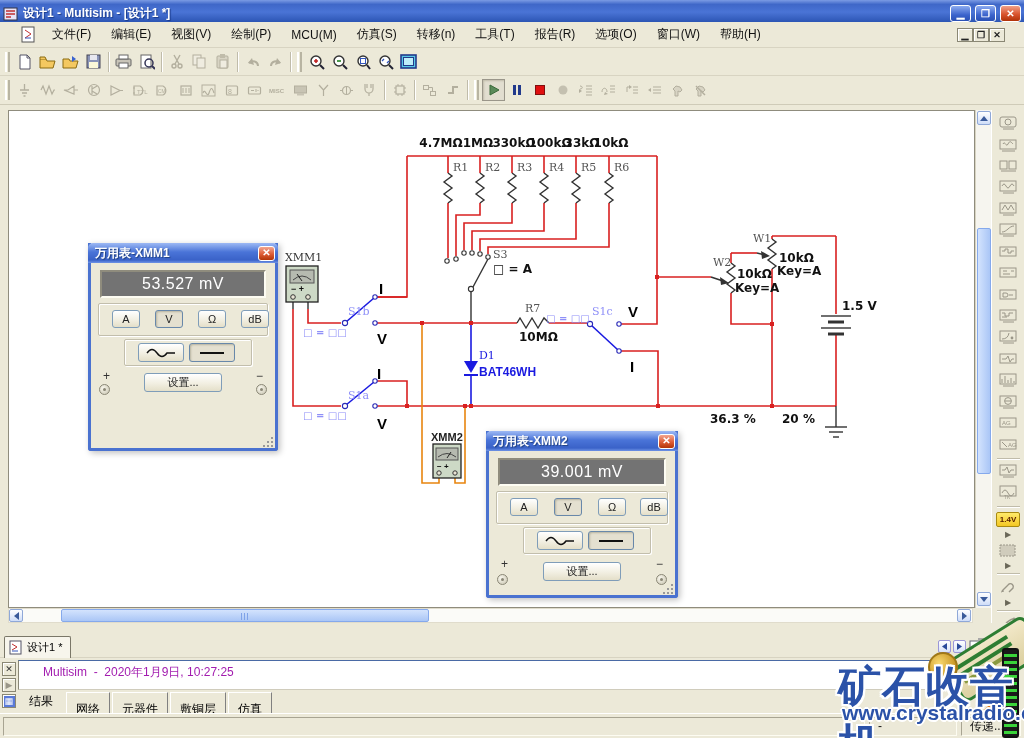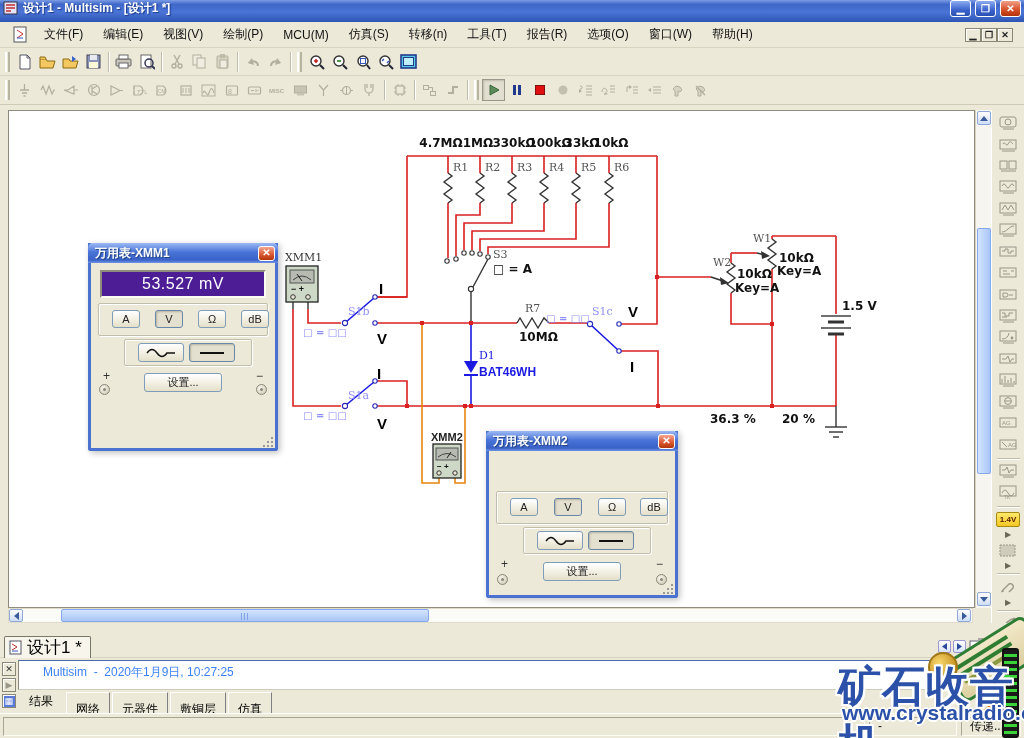--- a/index.html
+++ b/index.html
@@ -1,26 +1,26 @@
 <!DOCTYPE html>
 <html><head>
 <meta charset="utf-8">
 <style>
   *{box-sizing:border-box;margin:0;padding:0}
   body{font-family:"Liberation Sans",sans-serif;background:#555}
   .win{position:relative;width:1024px;height:738px;background:#ece9d8;overflow:hidden}
   .abs{position:absolute}
   
-  .titlebar{left:0;top:0;width:1024px;height:22px;background:linear-gradient(180deg,#7b9be4 0%,#3f67c8 20%,#4a74d6 55%,#2c55b4 100%);display:flex;align-items:flex-start;padding:0 3px;gap:4px}
+  .titlebar{left:0;top:0;width:1024px;height:22px;background:linear-gradient(180deg,#7b9be4 0%,#3f67c8 20%,#4a74d6 55%,#2c55b4 100%);display:flex;align-items:flex-end;padding:0 3px;gap:4px}
   .title-text{color:#fff;font-size:12px;font-weight:bold;text-shadow:1px 1px 1px #1a3a8a;flex:1;white-space:nowrap;overflow:hidden}
   .cap-btn{width:21px;height:17px;border-radius:3px;border:1px solid #fff;display:flex;align-items:center;justify-content:center;color:#fff;font-size:10px;font-weight:bold;line-height:1}
   .cap-blue{background:linear-gradient(180deg,#8cabf0,#3b63cc 60%,#2a50b4)}
   .cap-red{background:linear-gradient(180deg,#f0a088,#d9542e 55%,#b03208)}
   
-  .menubar{left:0;top:22px;width:1024px;height:26px;background:#ece9d8;border-bottom:1px solid #d8d4c2;display:flex;align-items:center;padding:0 8px}
+  .menubar{left:0;top:22px;width:1024px;height:26px;background:#ece9d8;border-bottom:1px solid #d8d4c2;display:flex;align-items:center;padding:0 16px}
   .menu-item{font-size:12px;padding:3px 10px;color:#111;white-space:nowrap}
   .mdi-btn{width:16px;height:14px;border:1px solid #8a8774;background:#ece9d8;font-size:9px;font-weight:bold;display:flex;align-items:center;justify-content:center;color:#222;box-shadow:1px 1px 0 #fff inset}
   
   .toolbar{display:flex;align-items:center}
   .tb1{left:0;top:48px;width:1024px;height:28px;background:#ece9d8;border-bottom:1px solid #d8d4c2;padding:2px 2px}
   .tb2{left:0;top:76px;width:1024px;height:29px;background:#ece9d8;border-bottom:1px solid #cfcbb8;padding:2px 2px}
   .grip{width:5px;height:20px;margin:0 3px;border-left:2px solid #fff;border-right:2px solid #b8b4a2}
   .tbtn{width:23px;height:22px;display:flex;align-items:center;justify-content:center;border:1px solid transparent}
   .tbtn.pressed{border:1px solid #9a968a;background:#e2ded0;box-shadow:1px 1px 2px #c0bcaa inset}
   .sep{width:1px;height:20px;background:#c0bcaa;box-shadow:1px 0 0 #fff;margin:0 3px}
@@ -38,41 +38,41 @@
   .instrbar{left:991px;top:110px;width:33px;height:524px;background:#ece9d8;border-left:1px solid #fff;padding-top:3px;display:flex;flex-direction:column;align-items:center}
   .ibtn{width:27px;height:23px;display:flex;align-items:center;justify-content:center;border:1px solid transparent}
   .isep{width:23px;height:1px;background:#c0bcaa;box-shadow:0 1px 0 #fff;margin:2px 0}
   .probe{width:24px;height:15px;background:linear-gradient(#ffe96a,#f4c824);border:1px solid #a88a10;border-radius:2px;font-size:8px;font-weight:bold;color:#5a2000;display:flex;align-items:center;justify-content:center}
   .iarr{font-size:8px;color:#5a5okay748;color:#6a6758;height:10px;line-height:10px}
   
   .mm{border:3px solid #4a72d0;border-top:none;border-radius:0 0 3px 3px;background:#ece9d8;box-shadow:2px 2px 6px rgba(0,0,0,.25)}
   .mm-title{height:20px;margin:-0px -0px 0;background:linear-gradient(180deg,#9db9f4,#4a74d8 45%,#3a62c8 85%,#6f94e6);border-radius:5px 5px 0 0;display:flex;align-items:center;padding:0 3px 0 7px;margin-left:-3px;margin-right:-3px;margin-top:0}
   .mm-title span{flex:1;color:#fff;font-size:12px;font-weight:bold;text-shadow:1px 1px 1px #20407f}
   .mm-close{width:17px;height:15px;border:1px solid #fff;border-radius:3px;background:linear-gradient(180deg,#f3a58e,#dd5c35 55%,#b23508);color:#fff;font-size:10px;font-weight:bold;display:flex;align-items:center;justify-content:center;line-height:1}
-  .mm-display{position:absolute;left:9px;top:27px;right:9px;height:28px;border:2px solid;border-color:#8f8c7d #fdfcf2 #fdfcf2 #8f8c7d;background:#4c1d95;color:#fff;font-size:16px;display:flex;align-items:center;justify-content:center;letter-spacing:.5px}
+  .mm-display{position:absolute;left:9px;top:27px;right:9px;height:28px;border:2px solid;border-color:#8f8c7d #fdfcf2 #fdfcf2 #8f8c7d;background:#737373;color:#fff;font-size:16px;display:flex;align-items:center;justify-content:center;letter-spacing:.5px}
   .mm-group{position:absolute;border:1px solid #c2beac;box-shadow:1px 1px 0 #fff,1px 1px 0 #fff inset;border-radius:2px}
   .xpbtn{border:1px solid #7f9db9;border-radius:3px;background:linear-gradient(180deg,#fff,#f2efe2 55%,#e4dfc9);font-size:11px;color:#222;display:flex;align-items:center;justify-content:center}
   .xpbtn.on{background:#e4e0d0;box-shadow:1px 1px 2px #b8b4a0 inset;border-color:#6888aa}
   .mm-term{position:absolute;width:11px;height:11px;border-radius:50%;border:1px solid #8a8776;background:radial-gradient(circle at 35% 35%,#f8f6ec,#c8c4b0)}
   .mm-term::after{content:"";position:absolute;left:3px;top:3px;width:3px;height:3px;border-radius:50%;background:#8a8776}
   .mm-grip{position:absolute;right:1px;bottom:1px;width:11px;height:11px;background:
     radial-gradient(circle at 9px 2px,#999 1px,transparent 1.3px),
     radial-gradient(circle at 9px 6px,#999 1px,transparent 1.3px),
     radial-gradient(circle at 5px 6px,#999 1px,transparent 1.3px),
     radial-gradient(circle at 9px 10px,#999 1px,transparent 1.3px),
     radial-gradient(circle at 5px 10px,#999 1px,transparent 1.3px),
     radial-gradient(circle at 1px 10px,#999 1px,transparent 1.3px)}
   .pm{position:absolute;font-size:12px;color:#333}
   
   .strip{left:0;top:623px;width:1024px;height:11px;background:#ece9d8}
   .tabbar{left:0;top:634px;width:1024px;height:24px;background:#ece9d8;border-bottom:1px solid #d8d4c2}
-  .doctab{position:absolute;left:4px;top:2px;height:22px;display:flex;align-items:center;gap:4px;padding:0 8px 0 4px;background:#f7f5ec;border:1px solid #7a7768;border-bottom:none;border-radius:2px 2px 0 0;font-size:17px}
+  .doctab{position:absolute;left:4px;top:2px;height:22px;display:flex;align-items:center;gap:4px;padding:0 8px 0 4px;background:#f7f5ec;border:1px solid #7a7768;border-bottom:none;border-radius:2px 2px 0 0;font-size:11px}
   .navbtn{width:13px;height:13px;border:1px solid #9a96d8;border-radius:2px;background:linear-gradient(#fff,#d8e2f8);display:flex;align-items:center;justify-content:center}
   .sheet{left:0;top:658px;width:1024px;height:55px;background:#ece9d8}
-  .sheet-white{position:absolute;left:18px;top:2px;width:992px;height:30px;background:#fff;border:1px solid;border-color:#4a6aa5 #fff #d0ccbc #8a8776;font-size:12px;color:#3b82f6;padding:3px 0 0 24px;white-space:pre}
+  .sheet-white{position:absolute;left:18px;top:2px;width:992px;height:30px;background:#fff;border:1px solid;border-color:#4a6aa5 #fff #d0ccbc #8a8776;font-size:12px;color:#a21caf;padding:3px 0 0 24px;white-space:pre}
   .mini{width:14px;height:14px;border:1px solid #8a8774;background:#ece9d8;box-shadow:1px 1px 0 #fff inset;display:flex;align-items:center;justify-content:center;font-size:9px;color:#333}
   .stab{height:19px;border:1px solid;border-color:#fff #808080 #808080 #fff;background:#ece9d8;font-size:12px;display:flex;align-items:center;padding:16px 9px;margin-right:2px}
   .stab.active{border-color:transparent;padding:0 10px}
   .statusbar{left:0;top:713px;width:1024px;height:25px;background:#ece9d8;border-top:1px solid #fff;display:flex;align-items:center;gap:4px;padding:0 3px}
   .seg{height:19px;border:1px solid;border-color:#a8a492 #fdfcf2 #fdfcf2 #a8a492;font-size:12px;display:flex;align-items:center;padding:0 8px;color:#111}
   
   .wm{pointer-events:none;z-index:60}
   .wm-title{position:absolute;left:838px;top:658px;font-size:43px;font-weight:bold;color:#2b52a8;letter-spacing:1px;text-shadow:-2px 0 #fff,2px 0 #fff,0 -2px #fff,0 2px #fff,-2px -2px #fff,2px 2px #fff,-2px 2px #fff,2px -2px #fff}
   .wm-url{position:absolute;left:842px;top:701px;font-size:21px;font-weight:bold;color:#2b52a8;text-shadow:-2px 0 #fff,2px 0 #fff,0 -2px #fff,0 2px #fff,-1px -1px #fff,1px 1px #fff,-1px 1px #fff,1px -1px #fff}
   .wm-radio{position:absolute;left:946px;top:636px;width:96px;height:46px;background:linear-gradient(#f2e8c8,#dcd0a0);border:3px solid #2e7d32;border-radius:8px;transform:rotate(-32deg)}
@@ -635,20 +635,21 @@
     <div class="mm-term" style="left:8px;top:141px"></div>
     <div class="mm-term" style="right:8px;top:141px"></div>
     <div class="mm-grip"></div>
   </div>
 
   <div class="abs mm" style="left:486px;top:431px;width:192px;height:167px;z-index:20">
     <div class="mm-title">
       <span>万用表-XMM2</span>
       <div class="mm-close">✕</div>
     </div>
+    <div class="mm-display">39.001 mV</div>
     <div class="mm-group" style="left:7px;top:60px;width:172px;height:33px"></div>
     <div class="xpbtn" style="position:absolute;left:21px;top:67px;width:28px;height:18px">A</div>
     <div class="xpbtn on" style="position:absolute;left:65px;top:67px;width:28px;height:18px">V</div>
     <div class="xpbtn" style="position:absolute;left:109px;top:67px;width:28px;height:18px">Ω</div>
     <div class="xpbtn" style="position:absolute;left:151px;top:67px;width:28px;height:18px">dB</div>
     <div class="mm-group" style="left:34px;top:96px;width:128px;height:27px"></div>
     <div class="xpbtn" style="position:absolute;left:48px;top:100px;width:46px;height:19px">
         <svg width="34" height="12" viewBox="0 0 34 12">
           <path d="M3 6Q8 -1 13 6 Q18 13 23 6 H31" stroke="#111" fill="none" stroke-width="1.4"></path>
         </svg>

